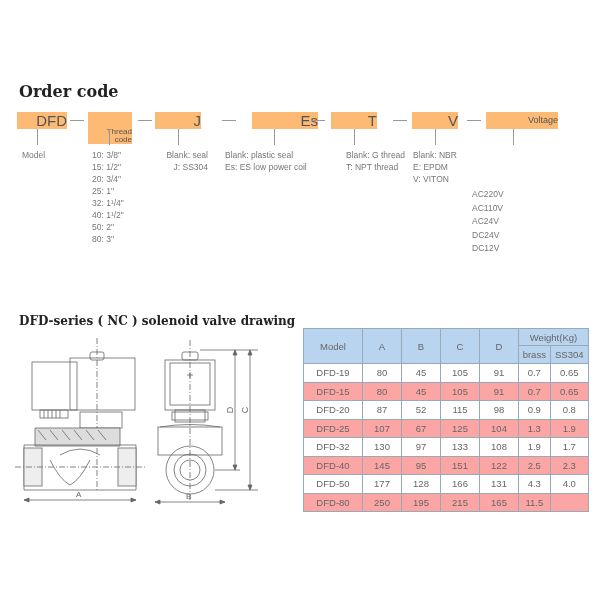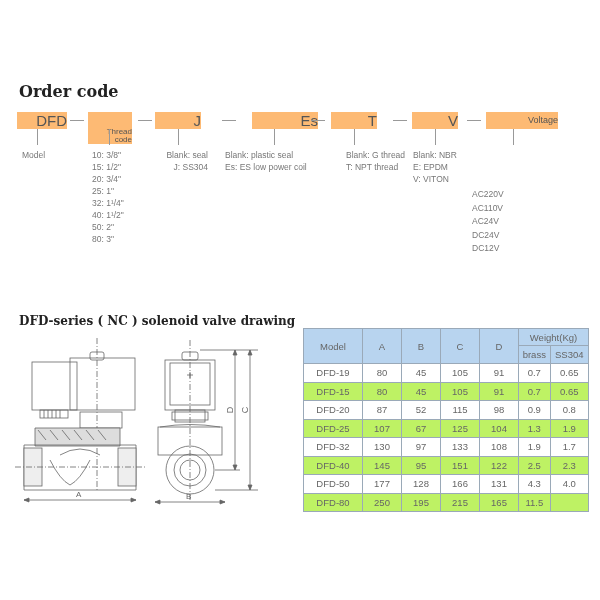--- a/index.html
+++ b/index.html
@@ -9,21 +9,21 @@
   .box.small { font-size:8px; line-height:8px; }
   .dash { position:absolute; top:120px; height:1px; background:#999; width:14px; }
   .vline { position:absolute; top:129px; width:1px; height:16px; background:#999; }
   .col { position:absolute; top:149px; font-size:8.5px; color:#777; line-height:12px; white-space:nowrap; }
   .col div { height:12px; }
   .volt div { height:13.5px; }
   table.spec { position:absolute; left:303px; top:328px; width:286px; border-collapse:collapse; font-size:9.5px; color:#666; }
   table.spec td, table.spec th { border:1px solid #9aa9b8; text-align:center; font-weight:normal; padding:0; }
   table.spec th { background:#b8d4ef; color:#666; }
   table.spec tr.r td { height:17.5px; }
-  table.spec tr.alt td { background:#bef264; }
+  table.spec tr.alt td { background:#fca5a5; }
   svg { position:absolute; }
 </style>
 </head>
 <body>
 
 <div class="h" style="left:19px;top:82px;font-size:16px;">Order code</div>
 
 <div class="box" style="left:17px;width:50px;">DFD</div>
 <div class="dash" style="left:70px;"></div>
 <div class="box small" style="left:88px;width:44px;padding-top:16px;height:16px;">

